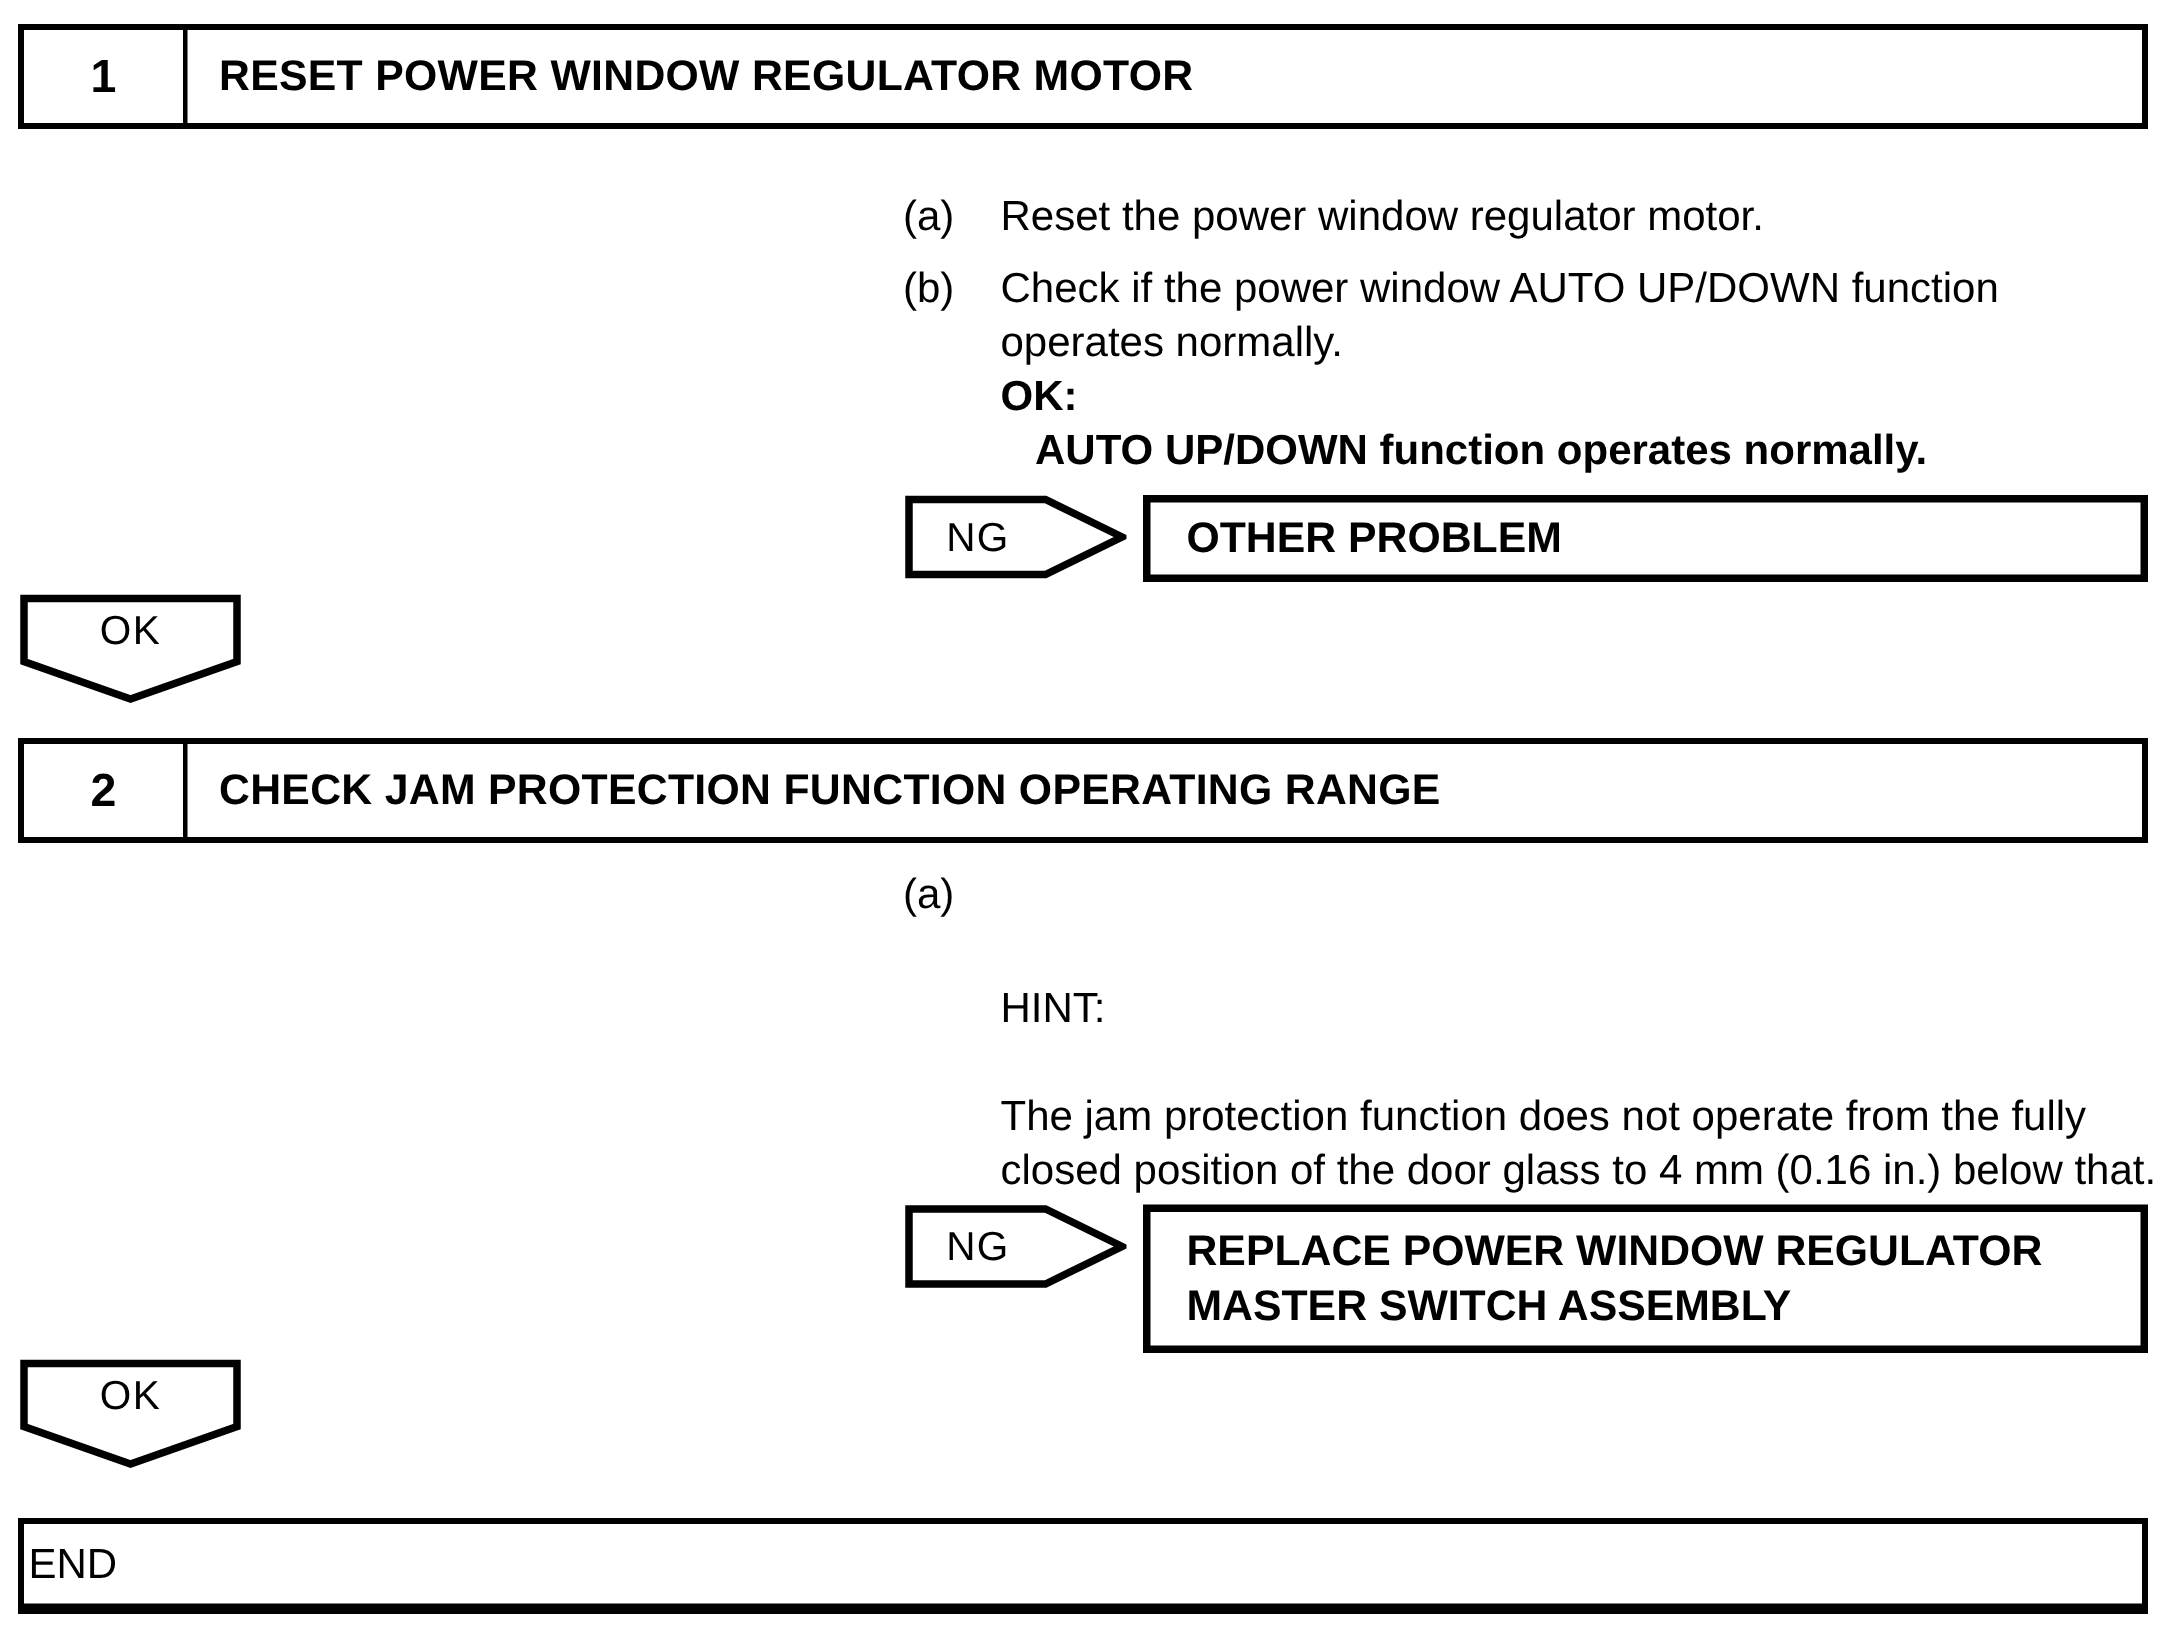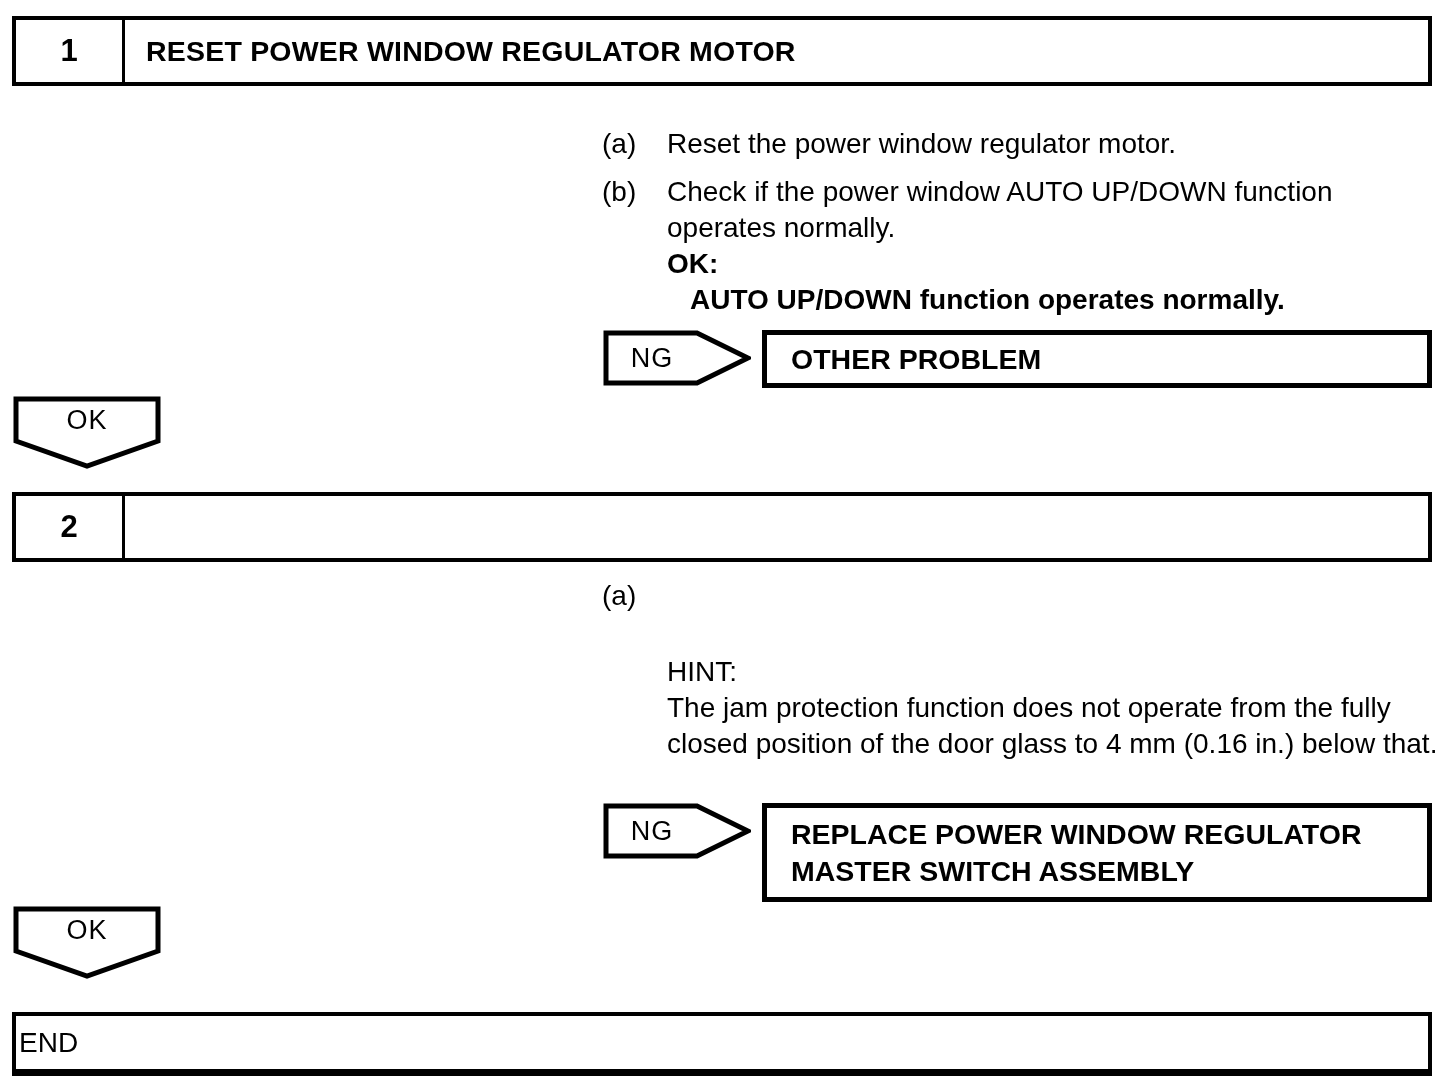--- a/index.html
+++ b/index.html
@@ -51,21 +51,21 @@
     font-size: 28px;
     line-height: 36px;
   }
   .substep { display: flex; align-items: flex-start; }
   .substep-label { flex: 0 0 65px; }
   .substep-text { flex: 0 1 auto; max-width: 780px; }
   .mt12 { margin-top: 12px; }
   .ok-spec-label { font-weight: bold; margin-left: 65px; }
   .ok-spec-value { font-weight: bold; margin-left: 88px; }
   .hint-label { margin-left: 65px; margin-top: 40px; }
-  .hint-text { margin-left: 65px; max-width: 780px; }
+  .hint-text { margin-left: 65px; max-width: 780px; margin-top: 36px; }
 
   
   .ng-tag { width: 148px; height: 56px; }
   .ng-tag svg { position: absolute; left: 0; top: 0; }
   .ng-tag .ng-text {
     position: absolute;
     left: 3px;
     top: 3px;
     width: 92px;
     height: 50px;
@@ -157,20 +157,21 @@
 
 <div class="abs ok-tag" style="top:396px">
   <svg width="148" height="74" viewBox="0 0 148 74">
     <polygon points="3,3 145,3 145,45 74,70 3,45" fill="#ffffff" stroke="#000000" stroke-width="5" stroke-linejoin="miter"></polygon>
   </svg>
   <span class="ok-text">OK</span>
 </div>
 
 <div class="abs step-header" style="top:492px">
   <div class="step-number">2</div>
+  <div class="step-title">CHECK JAM PROTECTION FUNCTION OPERATING RANGE</div>
 </div>
 
 <div class="abs body-block" style="top:578px">
   <div class="substep">
     <span class="substep-label">(a)</span>
   </div>
   <div class="hint-label">HINT:</div>
   <div class="hint-text">The jam protection function does not operate from the fully closed position of the door glass to 4 mm (0.16 in.) below that.</div>
 </div>
 

